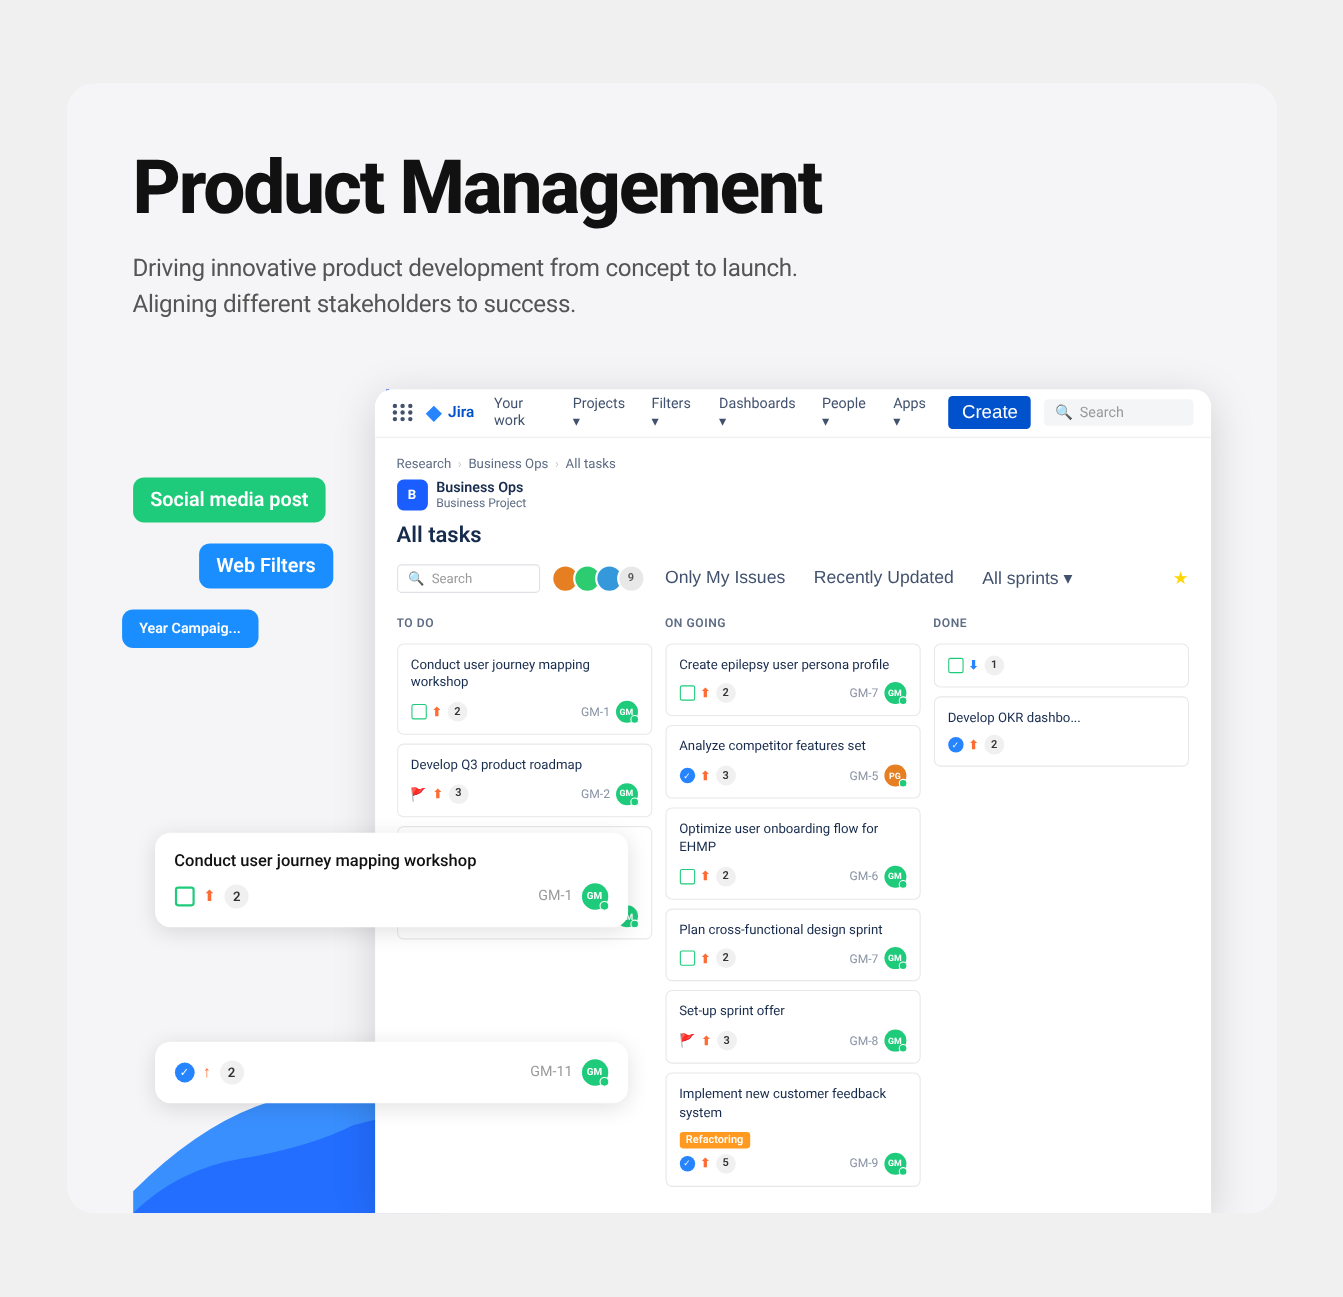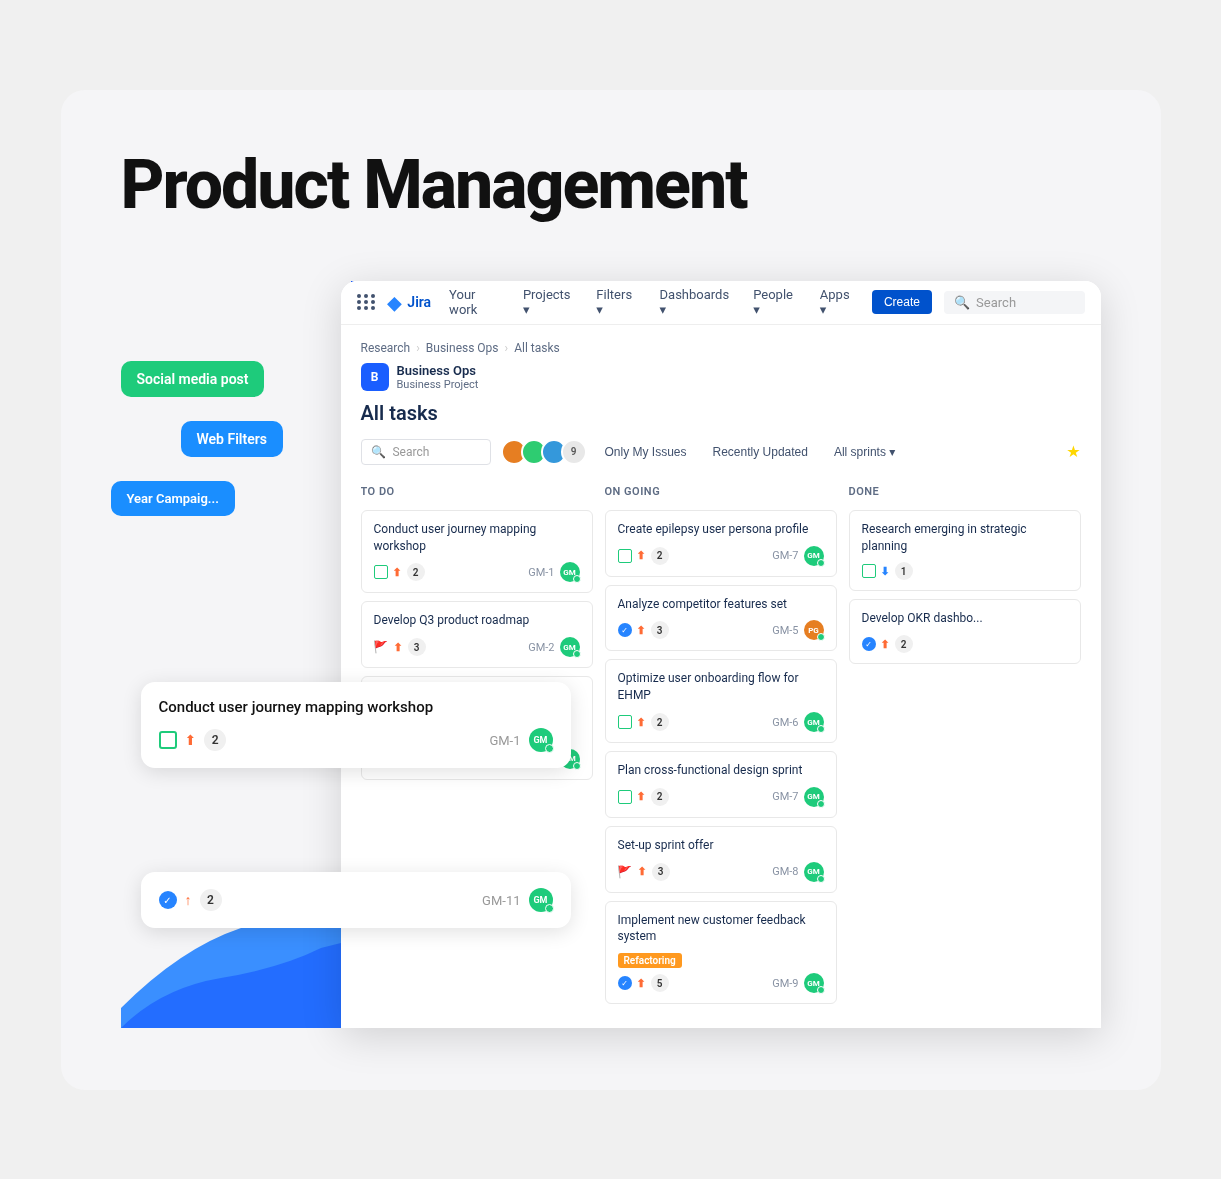--- a/index.html
+++ b/index.html
@@ -52,21 +52,21 @@
     .left-panel {
       width: 280px;
       min-width: 280px;
       position: relative;
       overflow: visible;
     }
     
     .label-badge {
       position: absolute;
       border-radius: 10px;
-      font-size: 14px;
+      font-size: 18px;
       font-weight: 600;
       color: #fff;
       padding: 10px 16px;
       white-space: nowrap;
     }
     .label-social {
       background: #1ecb7b;
       top: 80px;
       left: 0;
       z-index: 10;
@@ -226,21 +226,21 @@
       display: flex;
       align-items: center;
       gap: 3px;
     }
     .create-btn {
       background: #0052cc;
       color: #fff;
       border: none;
       border-radius: 4px;
       padding: 5px 12px;
-      font-size: 12px;
+      font-size: 17px;
       font-weight: 500;
       cursor: pointer;
     }
     .search-box {
       margin-left: auto;
       display: flex;
       align-items: center;
       background: #f4f5f7;
       border-radius: 4px;
       padding: 4px 10px;
@@ -321,21 +321,21 @@
       border-radius: 50%;
       border: 2px solid #fff;
       margin-left: -6px;
       font-size: 10px;
       font-weight: 600;
       display: flex;
       align-items: center;
       justify-content: center;
     }
     .filter-btn {
-      font-size: 12px;
+      font-size: 16px;
       color: #42526e;
       padding: 4px 8px;
       border-radius: 4px;
       border: none;
       background: transparent;
       cursor: pointer;
       text-align: right;
     }
     .star-btn {
       margin-left: auto;
@@ -463,20 +463,21 @@
       height: 200px;
     }
   </style>
 </head>
 <body>
 
 <div class="page-wrapper">
 
   <div class="hero-section">
     <h1 class="hero-title">Product Management</h1>
+    <p class="hero-subtitle">Driving innovative product development from concept to launch. Aligning different stakeholders to success.</p>
   </div>
 
   <div class="content-area">
 
     <div class="left-panel">
 
       <div class="vertical-line"></div>
 
       <div class="label-badge label-social">Social media post</div>
       <div class="label-badge label-web">Web Filters</div>
@@ -691,21 +692,20 @@
                 <span class="c-id">GM-9</span>
                 <div class="c-avatar online" style="background:#1ecb7b;">GM</div>
               </div>
             </div>
           </div>
 
           <div class="kanban-col">
             <div class="col-header">DONE</div>
 
             <div class="kanban-card">
-              <div class="card-title">Research emerging in strategic planning</div>
               <div class="card-meta">
                 <div class="c-icon-sq" style="border-color:#1ecb7b;"></div>
                 <span class="c-priority" style="color:#2684ff;">⬇</span>
                 <span class="c-count">1</span>
               </div>
             </div>
 
             <div class="kanban-card">
               <div class="card-title">Develop OKR dashbo...</div>
               <div class="card-meta">

